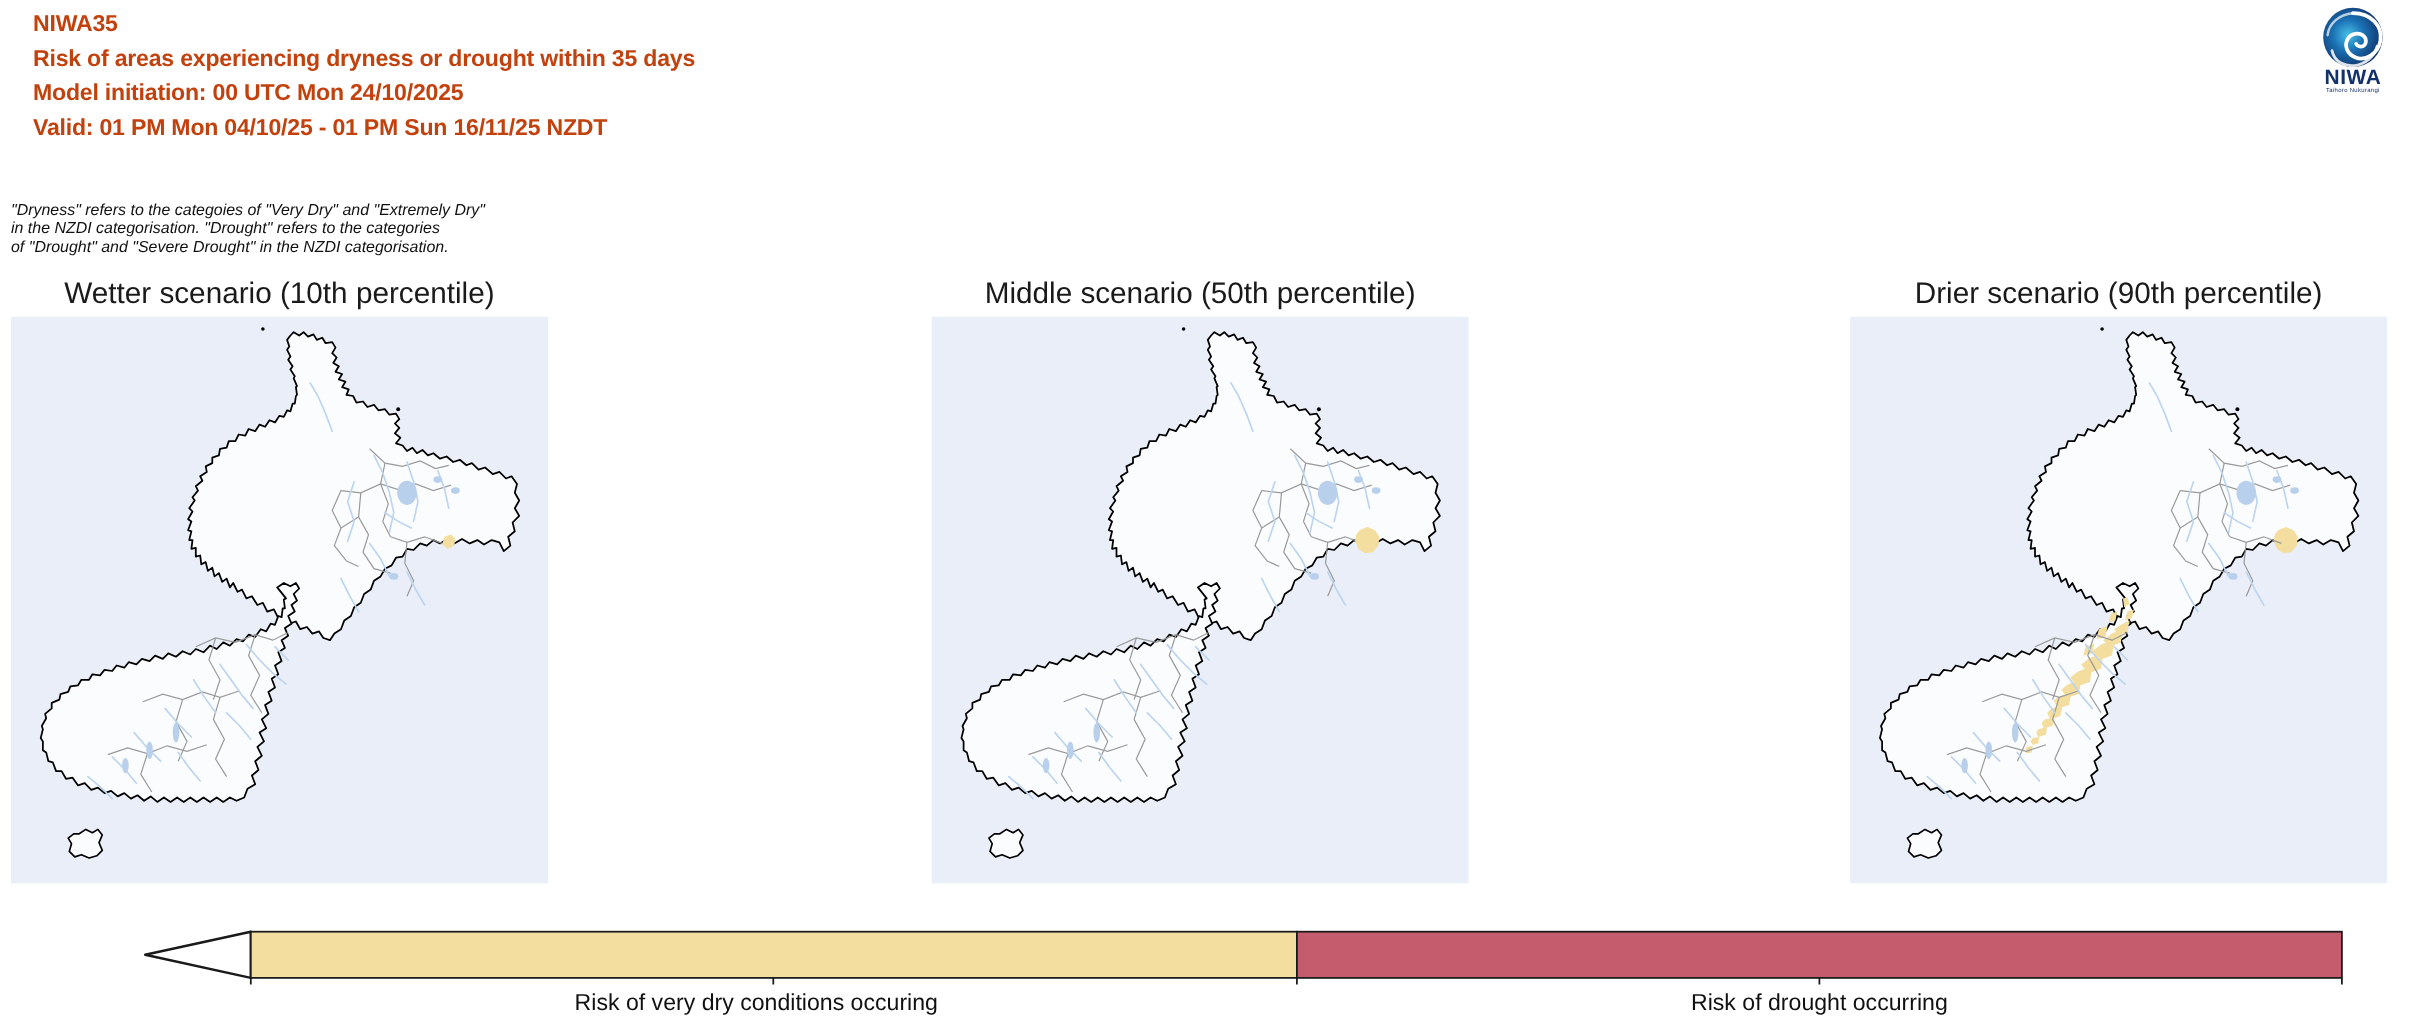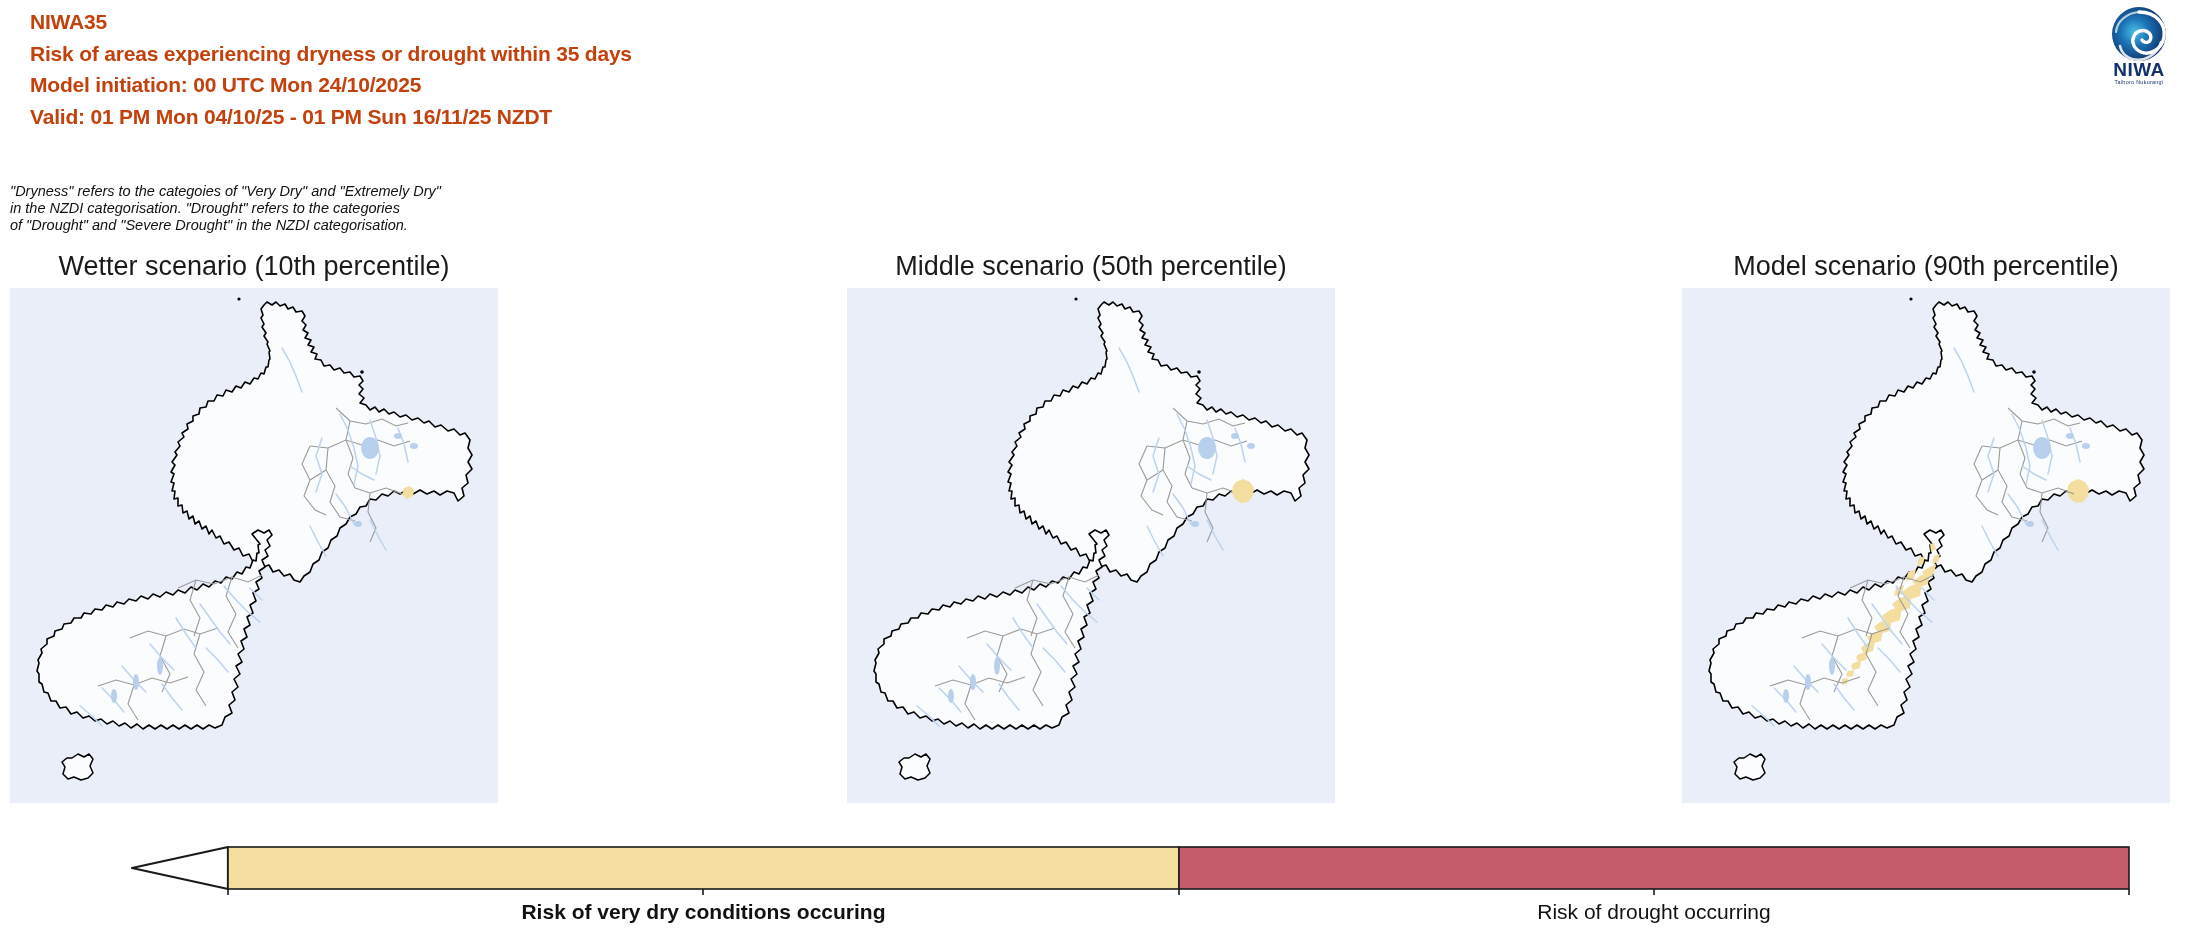--- a/index.html
+++ b/index.html
@@ -105,21 +105,21 @@
   #cbar-svg { display: block; width: 2198px; height: 94px; }
   .cbar-label {
     position: absolute;
     top: 900px;
     font-family: "Liberation Sans", sans-serif;
     font-size: 21px;
     color: #111111;
     white-space: nowrap;
     text-align: center;
   }
-  #cbar-label-dry   { left: 228px;  width: 951px; font-weight: bold; }
+  #cbar-label-dry   { left: 212px;  width: 951px; }
   #cbar-label-drought { left: 1179px; width: 950px; }
 </style>
 </head>
 <body>
 
 <div id="header-block">
   <div class="hdr-line" id="hdr-line-1">NIWA35</div>
   <div class="hdr-line" id="hdr-line-2">Risk of areas experiencing dryness or drought within 35 days</div>
   <div class="hdr-line" id="hdr-line-3">Model initiation: 00 UTC Mon 24/10/2025</div>
   <div class="hdr-line" id="hdr-line-4">Valid: 01 PM Mon 04/10/25 - 01 PM Sun 16/11/25 NZDT</div>
@@ -352,21 +352,21 @@
 
       <g fill="#f3de9f">
         <path d="M389 194 L396 191 L403 194 L407 200 L406 208 L401 214 L394 215 L388 211
                  L385 204 L386 198 Z"></path>
       </g>
     </svg>
   </div>
 </div>
 
 <div class="panel" id="panel-2">
-  <div class="panel-title">Model scenario (90th percentile)</div>
+  <div class="panel-title">Drier scenario (90th percentile)</div>
   <div class="map-box">
     <svg class="map-svg" viewBox="0 0 488 515">
       <rect x="0" y="0" width="488" height="515" fill="#e9eef8"></rect>
       <g>
         <path d="M254 17 L257 14 L262 17 L266 14 L270 18 L275 16 L278 21 L283 19 L286 24 L292 23
           L295 28 L292 33 L296 37 L293 42 L298 45 L295 50 L301 52 L298 57 L304 59 L301 64 L307 66
           L305 71 L311 72 L314 78 L320 77 L324 82 L330 80 L334 85 L340 84 L344 89 L350 88 L353 93
           L349 97 L353 101 L349 106 L354 110 L350 115 L356 117 L360 122 L365 119 L369 124 L374 121
           L379 126 L384 124 L390 129 L396 127 L402 132 L408 130 L414 135 L419 133 L425 139 L431 137
           L438 143 L444 141 L450 147 L455 145 L460 152 L458 160 L462 167 L458 174 L462 181 L456 187

